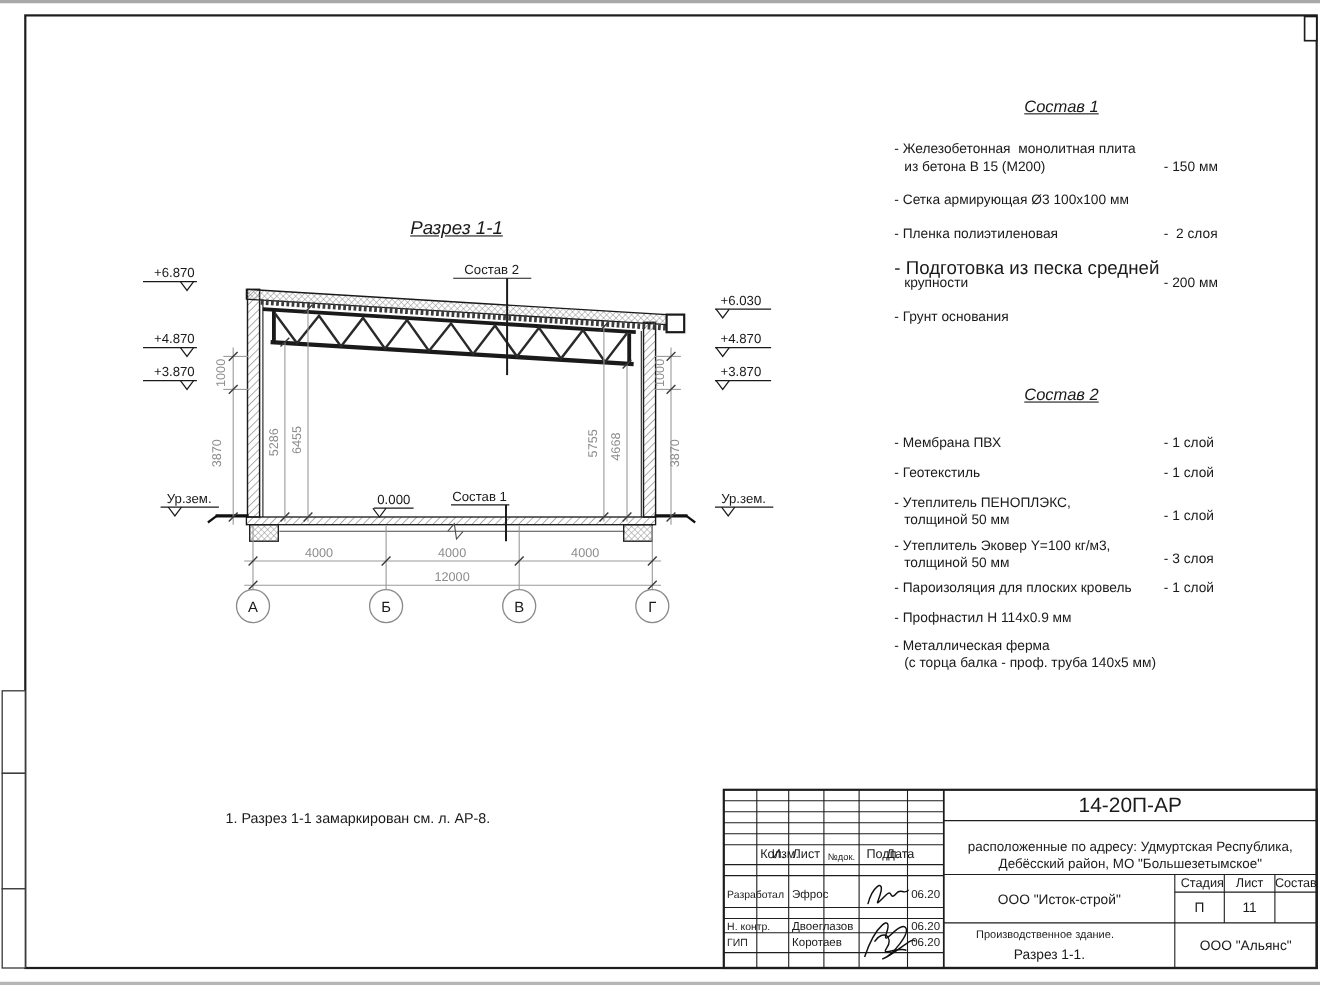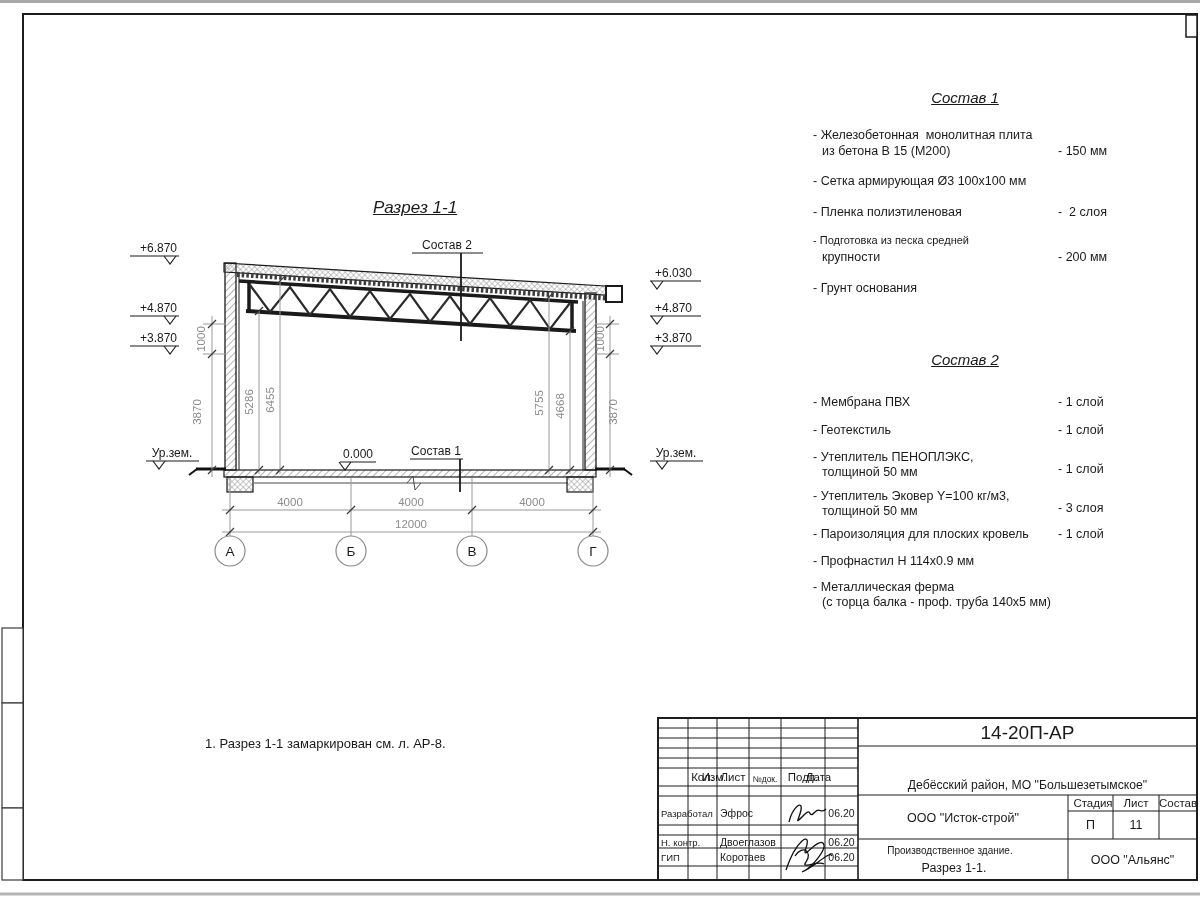--- a/index.html
+++ b/index.html
@@ -235,21 +235,21 @@
 
 <div class="t" style="left:205px;top:736px;font-size:13px;">1. Разрез 1-1 замаркирован см. л. АР-8.</div>
 
 <div class="t it u ctr" style="left:895px;top:89px;width:140px;font-size:15px;">Состав 1</div>
 <div class="t" style="left:813px;top:128px;font-size:12.5px;">- Железобетонная  монолитная плита</div>
 <div class="t" style="left:822px;top:144px;font-size:12.5px;">из бетона В 15 (М200)</div>
 <div class="t" style="left:1058px;top:144px;font-size:12.5px;">- 150 мм</div>
 <div class="t" style="left:813px;top:174px;font-size:12.5px;">- Сетка армирующая Ø3 100х100 мм</div>
 <div class="t" style="left:813px;top:205px;font-size:12.5px;">- Пленка полиэтиленовая</div>
 <div class="t" style="left:1058px;top:205px;font-size:12.5px;">-  2 слоя</div>
-<div class="t" style="left:813px;top:234px;font-size:11px;text-align:center;">- Подготовка из песка средней</div>
+<div class="t" style="left:813px;top:234px;font-size:17px;text-align:center;">- Подготовка из песка средней</div>
 <div class="t" style="left:822px;top:250px;font-size:12.5px;">крупности</div>
 <div class="t" style="left:1058px;top:250px;font-size:12.5px;">- 200 мм</div>
 <div class="t" style="left:813px;top:281px;font-size:12.5px;">- Грунт основания</div>
 
 <div class="t it u ctr" style="left:895px;top:351px;width:140px;font-size:15px;">Состав 2</div>
 <div class="t" style="left:813px;top:395px;font-size:12.5px;">- Мембрана ПВХ</div>
 <div class="t" style="left:1058px;top:395px;font-size:12.5px;">- 1 слой</div>
 <div class="t" style="left:813px;top:423px;font-size:12.5px;">- Геотекстиль</div>
 <div class="t" style="left:1058px;top:423px;font-size:12.5px;">- 1 слой</div>
 <div class="t" style="left:813px;top:450px;font-size:12.5px;">- Утеплитель ПЕНОПЛЭКС,</div>
@@ -258,20 +258,21 @@
 <div class="t" style="left:813px;top:489px;font-size:12.5px;">- Утеплитель Эковер Y=100 кг/м3,</div>
 <div class="t" style="left:822px;top:504px;font-size:12.5px;">толщиной 50 мм</div>
 <div class="t" style="left:1058px;top:501px;font-size:12.5px;">- 3 слоя</div>
 <div class="t" style="left:813px;top:527px;font-size:12.5px;">- Пароизоляция для плоских кровель</div>
 <div class="t" style="left:1058px;top:527px;font-size:12.5px;">- 1 слой</div>
 <div class="t" style="left:813px;top:554px;font-size:12.5px;">- Профнастил Н 114х0.9 мм</div>
 <div class="t" style="left:813px;top:580px;font-size:12.5px;">- Металлическая ферма</div>
 <div class="t" style="left:822px;top:595px;font-size:12.5px;">(с торца балка - проф. труба 140х5 мм)</div>
 
 <div class="tb ctr" style="left:858px;top:722px;width:339px;font-size:19px;">14-20П-АР</div>
+<div class="tb ctr" style="left:858px;top:763px;width:339px;font-size:12.2px;">расположенные по адресу: Удмуртская Республика,</div>
 <div class="tb ctr" style="left:858px;top:778px;width:339px;font-size:12.2px;">Дебёсский район, МО "Большезетымское"</div>
 <div class="tb ctr" style="left:858px;top:811px;width:210px;font-size:12.5px;">ООО "Исток-строй"</div>
 <div class="tb ctr" style="left:1068px;top:797px;width:50px;font-size:11.5px;">Стадия</div>
 <div class="tb ctr" style="left:1113px;top:797px;width:46px;font-size:11.5px;">Лист</div>
 <div class="tb ctr" style="left:1159px;top:797px;width:38px;font-size:11.5px;">Состав</div>
 <div class="tb ctr" style="left:1068px;top:818px;width:45px;font-size:12.5px;">П</div>
 <div class="tb ctr" style="left:1113px;top:818px;width:46px;font-size:12.5px;">11</div>
 <div class="tb ctr" style="left:866px;top:845px;width:168px;font-size:10px;">Производственное здание.</div>
 <div class="tb ctr" style="left:838px;top:861px;width:232px;font-size:12.5px;">Разрез 1-1.</div>
 <div class="tb ctr" style="left:1068px;top:853px;width:129px;font-size:12.5px;">ООО "Альянс"</div>

